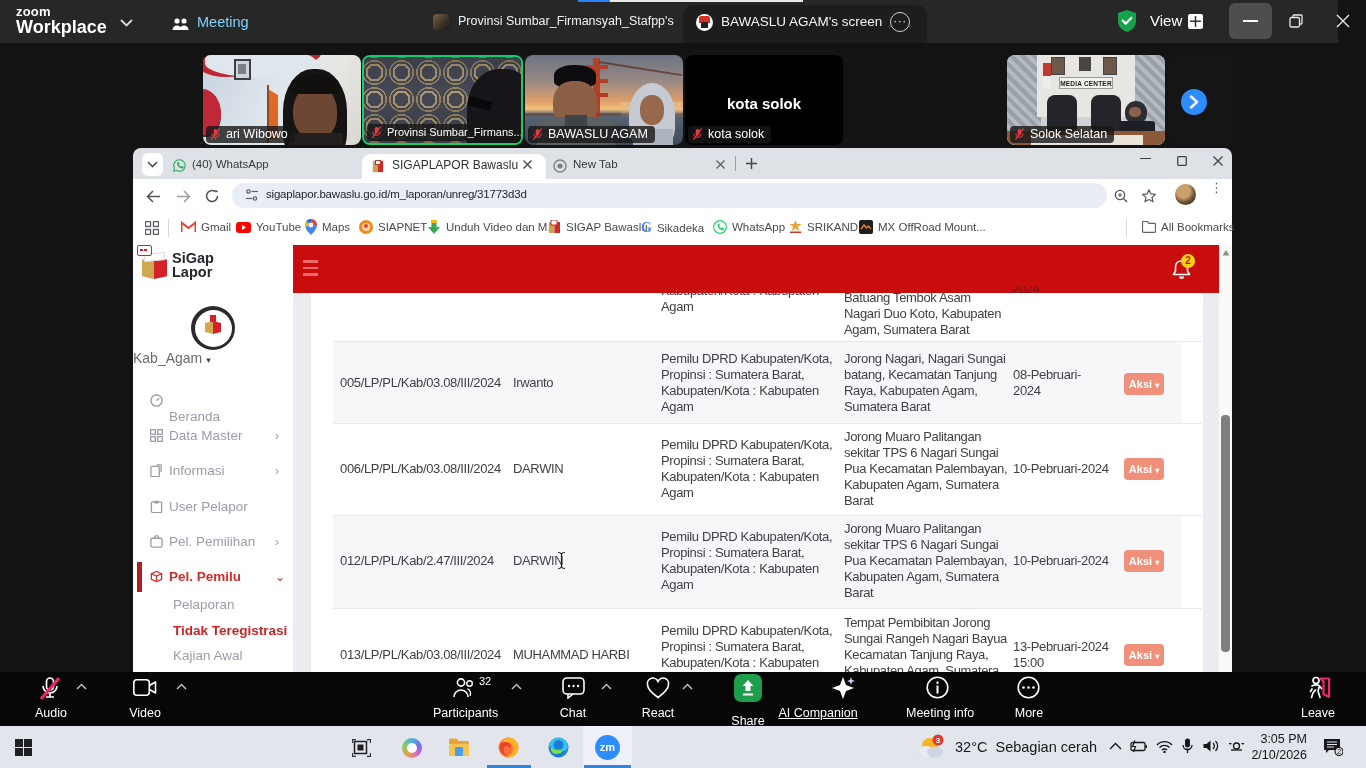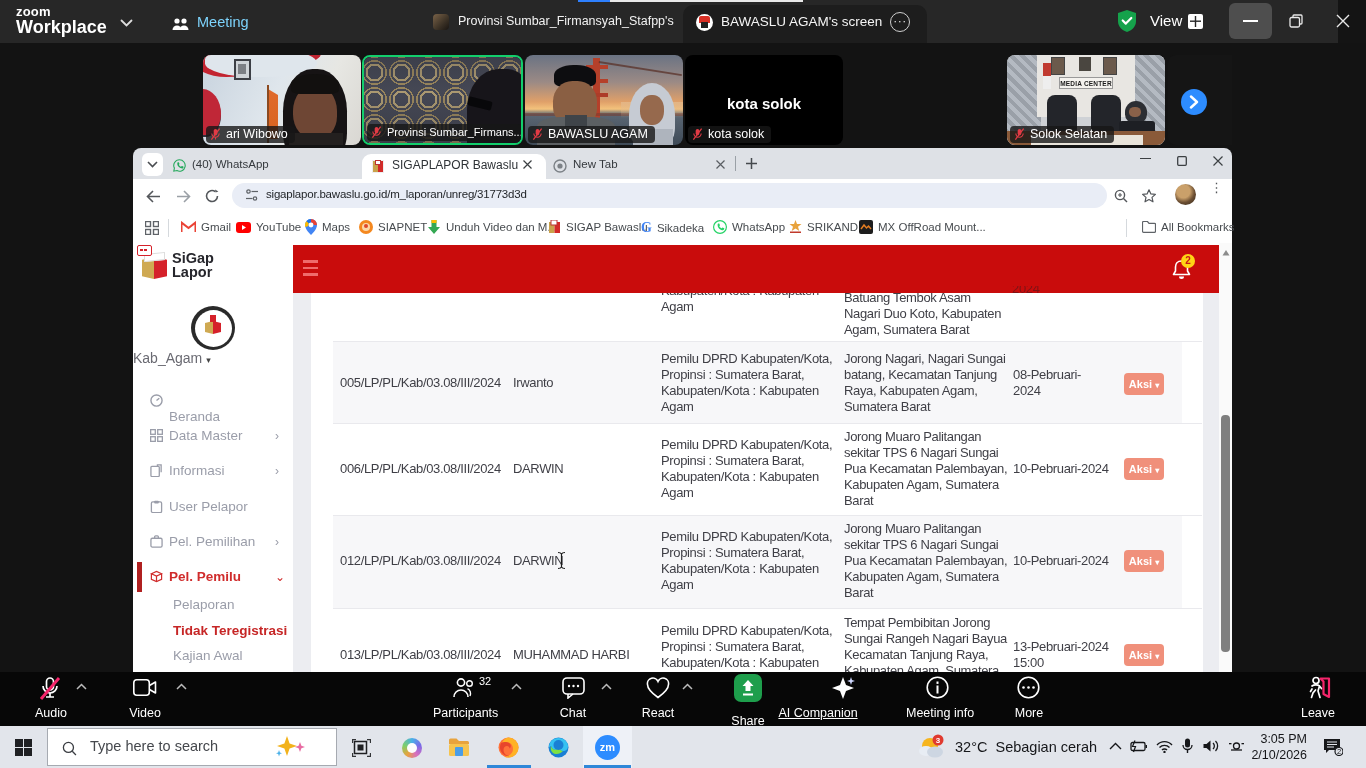--- a/index.html
+++ b/index.html
@@ -337,21 +337,21 @@
       <div class="cell" style="left:880px;top:124px;">08-Pebruari-<br>2024</div>
       <div class="aksi" style="top:130px;">Aksi <span style="font-size:8px;">▾</span></div>
 
       <div class="cell" style="left:207px;top:218px;">006/LP/PL/Kab/03.08/III/2024</div>
       <div class="cell" style="left:380px;top:218px;">DARWIN</div>
       <div class="cell" style="left:528px;top:194px;">Pemilu DPRD Kabupaten/Kota,<br>Propinsi : Sumatera Barat,<br>Kabupaten/Kota : Kabupaten<br>Agam</div>
       <div class="cell" style="left:711px;top:186px;">Jorong Muaro Palitangan<br>sekitar TPS 6 Nagari Sungai<br>Pua Kecamatan Palembayan,<br>Kabupaten Agam, Sumatera<br>Barat</div>
       <div class="cell" style="left:880px;top:218px;">10-Pebruari-2024</div>
       <div class="aksi" style="top:215px;">Aksi <span style="font-size:8px;">▾</span></div>
 
-      <div class="cell" style="left:207px;top:310px;">012/LP/PL/Kab/03.08/III/2024</div>
+      <div class="cell" style="left:207px;top:310px;">012/LP/PL/Kab/2.47/III/2024</div>
       <div class="cell" style="left:380px;top:310px;">DARWIN</div>
       <div class="cell" style="left:528px;top:286px;">Pemilu DPRD Kabupaten/Kota,<br>Propinsi : Sumatera Barat,<br>Kabupaten/Kota : Kabupaten<br>Agam</div>
       <div class="cell" style="left:711px;top:278px;">Jorong Muaro Palitangan<br>sekitar TPS 6 Nagari Sungai<br>Pua Kecamatan Palembayan,<br>Kabupaten Agam, Sumatera<br>Barat</div>
       <div class="cell" style="left:880px;top:310px;">10-Pebruari-2024</div>
       <div class="aksi" style="top:307px;">Aksi <span style="font-size:8px;">▾</span></div>
       <svg class="abs" style="left:424px;top:308px;" width="9" height="19" viewBox="0 0 9 19">
           <path d="M1 1.5 C2.5 1.5 4 2 4.5 3 C5 2 6.5 1.5 8 1.5 M4.5 3 V16 M1 17.5 C2.5 17.5 4 17 4.5 16 C5 17 6.5 17.5 8 17.5" stroke="#1b1b1b" stroke-width="1.2" fill="none"></path>
         </svg>
 
       <div class="cell" style="left:207px;top:404px;">013/LP/PL/Kab/03.08/III/2024</div>
@@ -518,32 +518,20 @@
       </svg>
     <div class="zlabel" style="left:1288px;top:34px;width:60px;">Leave</div>
   </div>
   <div id="taskbar">
     <svg class="abs" style="left:15px;top:13px;" width="17" height="17" viewBox="0 0 17 17">
         <rect x="0" y="0" width="8" height="8" fill="#1f2023"></rect>
         <rect x="9" y="0" width="8" height="8" fill="#1f2023"></rect>
         <rect x="0" y="9" width="8" height="8" fill="#1f2023"></rect>
         <rect x="9" y="9" width="8" height="8" fill="#1f2023"></rect>
       </svg>
-    <div class="abs" style="left:47px;top:2px;width:290px;height:38px;background:#fff;border:1px solid #a6aab1;">
-      <svg class="abs" style="left:14px;top:12px;" width="15" height="15" viewBox="0 0 14 14">
-          <circle cx="6" cy="6" r="4.7" fill="none" stroke="#3a3d42" stroke-width="1.2"></circle>
-          <path d="M9.6 9.6 L13 13" stroke="#3a3d42" stroke-width="1.2"></path>
-        </svg>
-      <div class="abs" style="left:42px;top:9px;font-size:14.5px;color:#45484d;">Type here to search</div>
-      <svg class="abs" style="left:222px;top:5px;" width="46" height="24" viewBox="0 0 46 24">
-          <path d="M17 2 L19.6 9.4 L27 12 L19.6 14.6 L17 22 L14.4 14.6 L7 12 L14.4 9.4 Z" fill="#f2b21c"></path>
-          <path d="M30 8 L31.4 11.8 L35 13 L31.4 14.3 L30 18 L28.6 14.3 L25 13 L28.6 11.8 Z" fill="#e86ba2"></path>
-          <path d="M9 16 L9.9 18.4 L12 19.2 L9.9 20 L9 22.4 L8.2 20 L6 19.2 L8.2 18.4 Z" fill="#49b0e8"></path>
-        </svg>
-    </div>
     <svg class="abs" style="left:352px;top:13px;" width="19" height="18" viewBox="0 0 19 18">
         <rect x="2.5" y="2.5" width="12" height="12" fill="none" stroke="#1f2023" stroke-width="1.5"></rect>
         <path d="M0.5 4 V0.5 H4 M15 0.5 H18.5 V4 M18.5 14 V17.5 H15 M4 17.5 H0.5 V14" stroke="#1f2023" stroke-width="1.3" fill="none" opacity="0.9"></path>
         <rect x="5.5" y="5.5" width="6" height="6" fill="#1f2023"></rect>
       </svg>
     <div class="abs" style="left:402px;top:12px;width:20px;height:20px;border-radius:50%;background:conic-gradient(#49b0e8,#7a6ae8,#d86fc0,#e8a33d,#7dcf6a,#49b0e8);"></div>
     <div class="abs" style="left:407px;top:17px;width:10px;height:10px;border-radius:50%;background:#fdfdfd;"></div>
     <svg class="abs" style="left:448px;top:12px;" width="22" height="19" viewBox="0 0 22 19">
         <path d="M1 2 a1.5 1.5 0 0 1 1.5-1.5 h6 L11 3 h8.5 A1.5 1.5 0 0 1 21 4.5 V6 H1 Z" fill="#e8a33d"></path>
         <rect x="1" y="6" width="20" height="12" rx="1.5" fill="#f6c44f"></rect>

